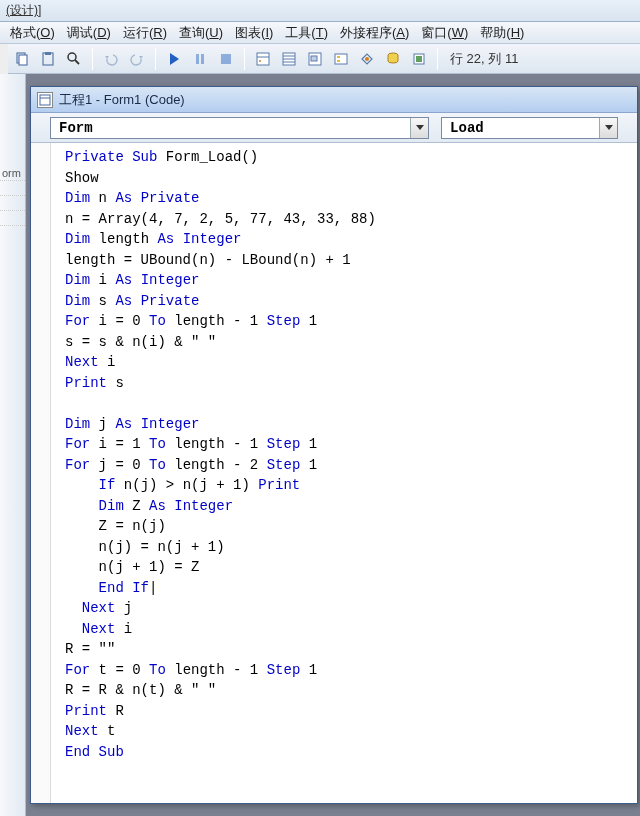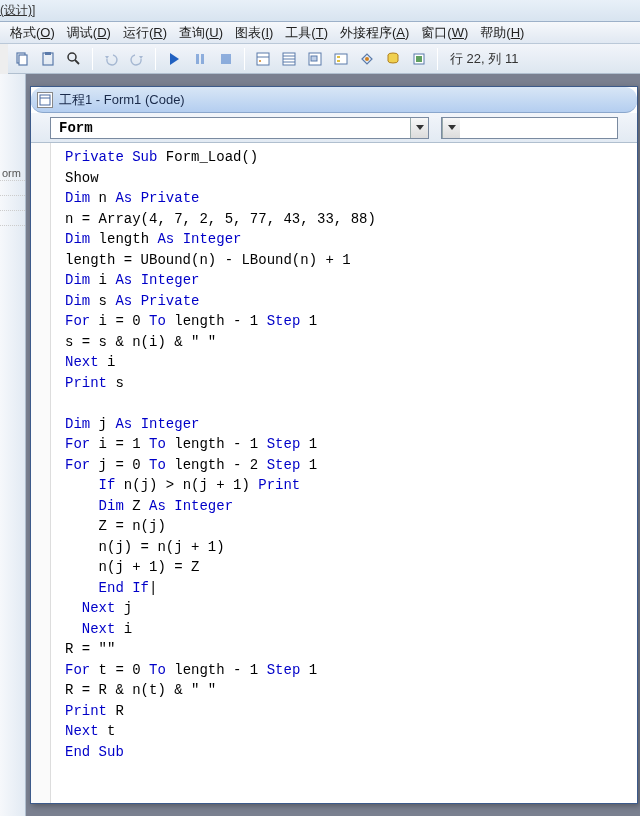--- a/index.html
+++ b/index.html
@@ -11,20 +11,21 @@
   width: 640px;
   height: 816px;
   position: relative;
 }
 .top-fragment {
   position: absolute;
   top: 0; left: 0; right: 0;
   height: 22px;
   background: linear-gradient(#e8f0f8, #d8e4f0);
   border-bottom: 1px solid #9cb0c8;
+  padding-left: 6px;
   font-size: 12px;
   color: #333;
   line-height: 20px;
   text-decoration: underline;
 }
 .menubar {
   position: absolute;
   top: 22px; left: 0; right: 0;
   height: 22px;
   background: linear-gradient(#f6f8fb, #e0e8f2);
@@ -105,21 +106,20 @@
 .codewin-title {
   height: 26px;
   background: linear-gradient(#d8e6f6, #b4cef0);
   border-bottom: 1px solid #8aa6cc;
   display: flex;
   align-items: center;
   padding-left: 6px;
   font-size: 13px;
   color: #1a2a4a;
   gap: 6px;
-  border-radius: 12px;
 }
 .codewin-title .ico {
   width: 16px; height: 16px;
   display: inline-flex; align-items: center; justify-content: center;
   background: #fff; border: 1px solid #888;
 }
 .dropdown-row {
   height: 30px;
   background: linear-gradient(#f2f5fa, #e2eaf3);
   border-bottom: 1px solid #b0bfcf;
@@ -314,20 +314,21 @@
           </svg>
         </span>
       <span>工程1 - Form1 (Code)</span>
     </div>
     <div class="dropdown-row">
       <div class="dd form">
         <span class="dd-text">Form</span>
         <span class="dd-arrow"></span>
       </div>
       <div class="dd load">
+        <span class="dd-text">Load</span>
         <span class="dd-arrow"></span>
       </div>
     </div>
     <div class="code-area">
       <div class="code-gutter"></div>
       <pre class="code" id="code"><span class="kw">Private Sub</span> Form_Load()
 Show
 <span class="kw">Dim</span> n <span class="kw">As Private</span>
 n = Array(4, 7, 2, 5, 77, 43, 33, 88)
 <span class="kw">Dim</span> length <span class="kw">As Integer</span>

